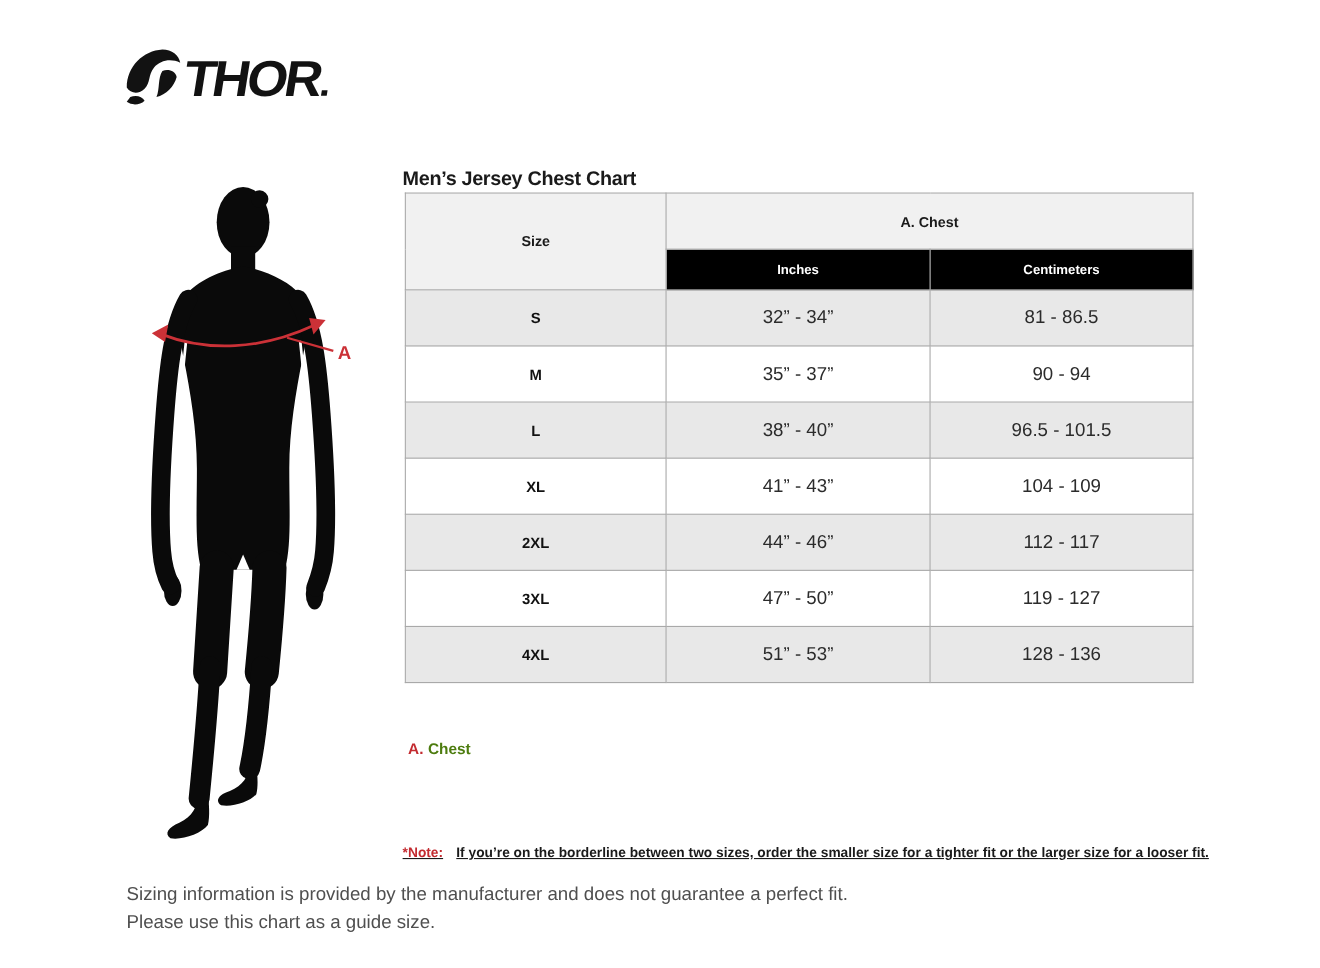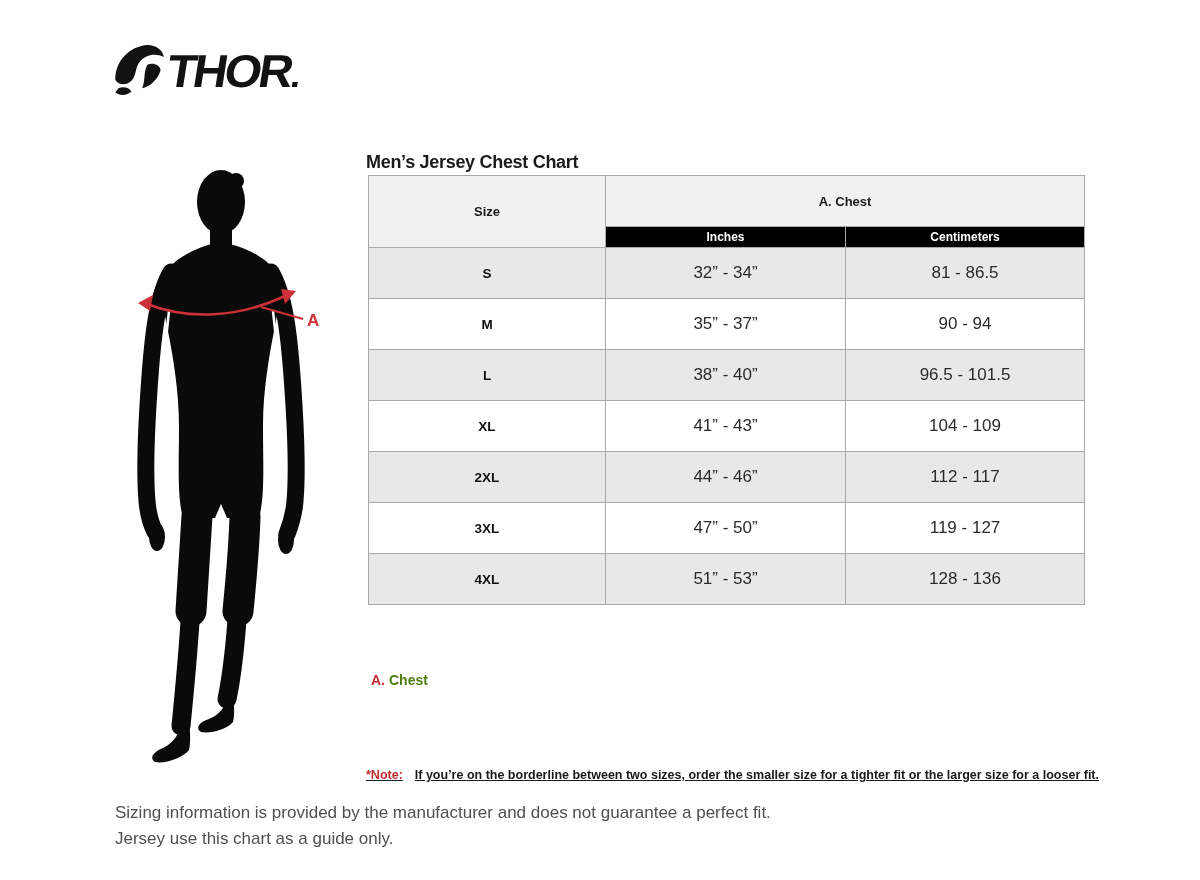--- a/index.html
+++ b/index.html
@@ -23,21 +23,21 @@
   .section-title { position:absolute; font-size:18px; font-weight:700; letter-spacing:-0.3px; color:#1a1a1a; }
   .size-title { left:366px; top:137px; }
   .how-title { left:366px; top:636px; }
 
   
   .size-table { position:absolute; left:368px; top:175px; width:716px;
                 border-collapse:collapse; table-layout:fixed; }
   .size-table th, .size-table td { border:1px solid var(--border); text-align:center; vertical-align:middle; padding:0; }
   .size-table th.corner, .size-table th.group { background:#f1f1f1; font-size:13px; font-weight:700; color:#1a1a1a; }
   .size-table thead tr.top-row { height:51px; }
-  .size-table thead tr.unit-row { height:21px; }
+  .size-table thead tr.unit-row { height:37px; }
   .size-table th.unit { background:#000; color:#fff; font-size:12px; font-weight:700; }
   .size-table tbody tr { height:51px; }
   .size-table tbody tr:nth-child(odd) { background:#e8e8e8; }
   .size-table tbody tr:nth-child(even) { background:#ffffff; }
   .size-table td.size-cell { font-weight:700; font-size:13.5px; color:#111; }
   .size-table td.value-cell { font-size:17px; color:#2b2b2b; }
 
   
   .measure-item { position:absolute; left:371px; top:672px; }
   .measure-head { font-size:14px; font-weight:700; }
@@ -162,16 +162,16 @@
       <span class="measure-key">A.</span><span class="measure-name">Chest</span>
     </div>
   </div>
 
   <div class="note">
     <span class="note-label">*Note:</span><span>If you’re on the borderline between two sizes, order the smaller size for a tighter fit or the larger size for a looser fit.</span>
   </div>
 
   <div class="page-footer">
     <div>Sizing information is provided by the manufacturer and does not guarantee a perfect fit.</div>
-    <div>Jersey use this chart as a guide only.</div>
+    <div>Please use this chart as a guide size.</div>
   </div>
 
 </div>
 
 </body></html>

